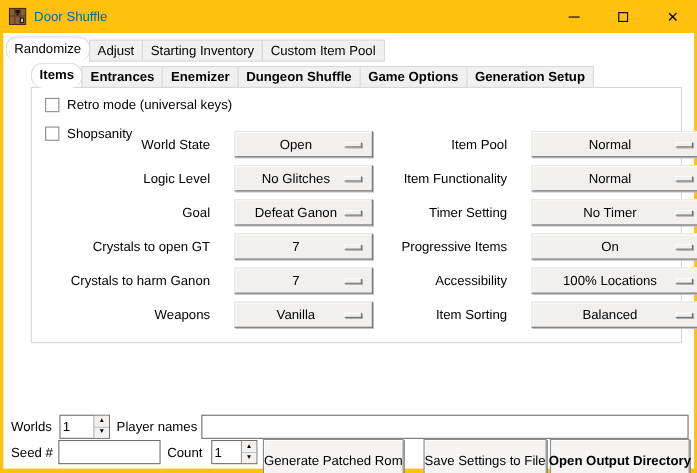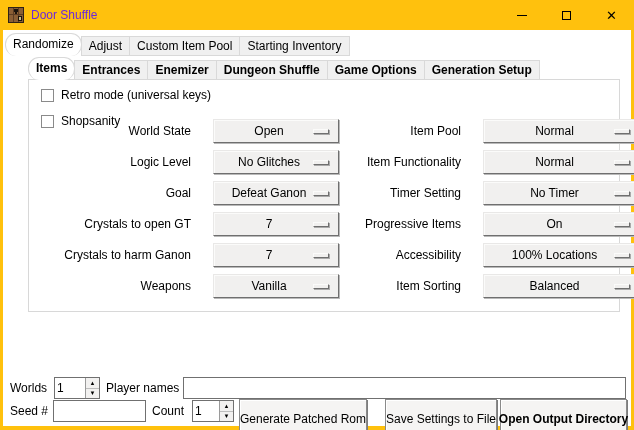--- a/index.html
+++ b/index.html
@@ -8,21 +8,21 @@
     --tab-border:#d9d9d9; --entry-border:#707070; --text:#000000;
   }
   *{box-sizing:border-box; margin:0; padding:0;}
   html,body{width:634px;height:430px;overflow:hidden;}
   body{font-family:"Liberation Sans","DejaVu Sans",sans-serif;font-size:12px;color:var(--text);}
 
   .window{position:relative;width:634px;height:430px;background:var(--window-border);}
   .titlebar{position:absolute;left:0;top:0;width:634px;height:30px;background:var(--titlebar);
     display:flex;align-items:center;}
   .app-icon{width:16px;height:16px;margin-left:8px;flex:0 0 auto;}
-  .title-text{margin-left:7px;font-size:12px;color:#6d28d9;}
+  .title-text{margin-left:7px;font-size:12px;color:#0369a1;}
   .win-controls{margin-left:auto;display:flex;height:30px;}
   .win-btn{width:45px;height:30px;display:flex;align-items:center;justify-content:center;
     font-size:11px;color:#000;cursor:default;}
   .max-glyph{width:9px;height:9px;border:1px solid #000;display:block;}
   .min-glyph{width:10px;height:0;border-top:1px solid #000;display:block;}
   .close-glyph{font-size:13px;line-height:1;}
 
   .client{position:absolute;left:3px;top:30px;width:628px;height:396px;background:var(--client-bg);}
 
   
@@ -104,22 +104,22 @@
         <span class="close-glyph">✕</span>
       </div>
     </div>
   </div>
 
   <div class="client">
 
     <div class="tabbar main">
       <div class="tab active">Randomize</div>
       <div class="tab">Adjust</div>
+      <div class="tab">Starting Inventory</div>
       <div class="tab">Custom Item Pool</div>
-      <div class="tab">Starting Inventory</div>
     </div>
 
     <div class="tabbar sub">
       <div class="tab active">Items</div>
       <div class="tab">Entrances</div>
       <div class="tab">Enemizer</div>
       <div class="tab">Dungeon Shuffle</div>
       <div class="tab">Game Options</div>
       <div class="tab">Generation Setup</div>
     </div>

